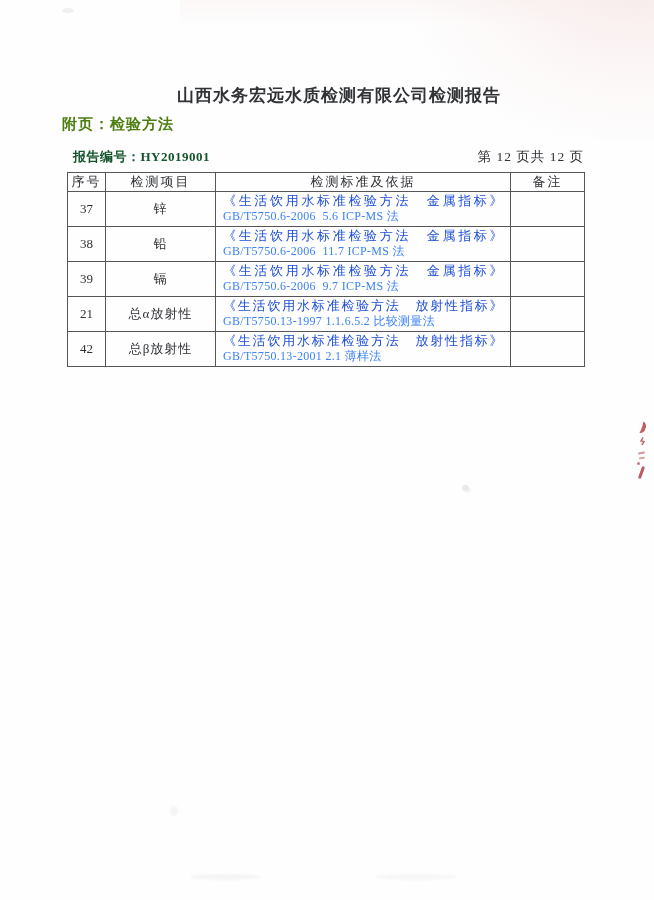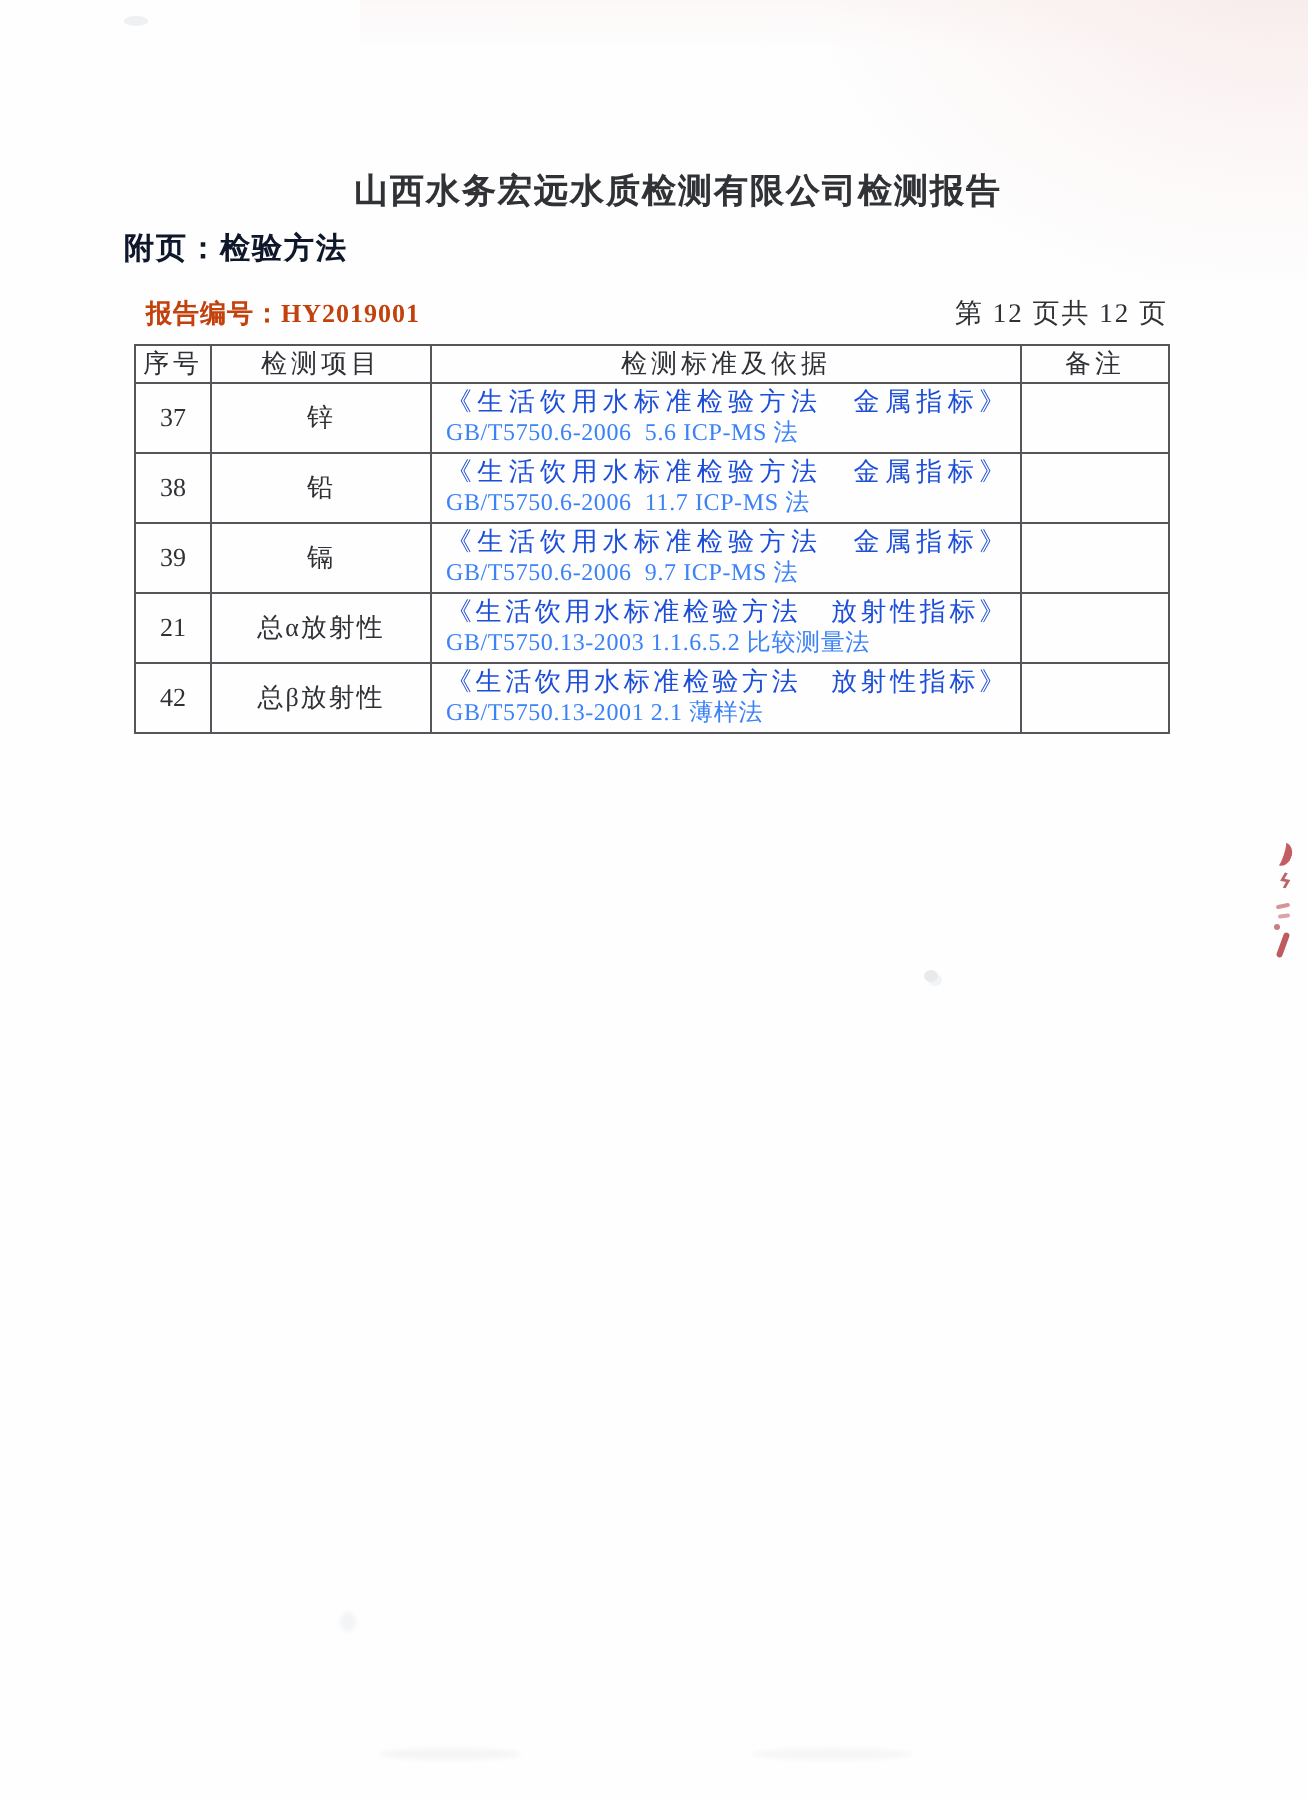--- a/index.html
+++ b/index.html
@@ -41,35 +41,35 @@
     color: #303236;
     padding-left: 24px;
   }
 
   .doc-subtitle {
     position: absolute;
     top: 115px; left: 62px;
     font-size: 15px;
     font-weight: bold;
     letter-spacing: 1px;
-    color: #0f172a;
+    color: #4d7c0f;
   }
 
   .meta-row {
     position: absolute;
     top: 148px; left: 67px;
     width: 517px;
     display: flex;
     justify-content: space-between;
     align-items: baseline;
   }
   .report-no {
     font-size: 13px;
     font-weight: bold;
-    color: #c2410c;
+    color: #14532d;
     padding-left: 6px;
     letter-spacing: 0.5px;
     font-family: "Liberation Serif", serif;
   }
   .page-indicator {
     font-size: 13.5px;
     color: #2f3135;
     font-family: "Liberation Serif", serif;
     letter-spacing: 1px;
   }
@@ -220,21 +220,21 @@
           <div class="std-line1">《生活饮用水标准检验方法　金属指标》</div>
           <div class="std-line2">GB/T5750.6-2006  9.7 ICP-MS 法</div>
         </td>
         <td class="cell-remark"></td>
       </tr>
       <tr>
         <td class="cell-no">21</td>
         <td class="cell-item">总α放射性</td>
         <td class="cell-std">
           <div class="std-line1">《生活饮用水标准检验方法　放射性指标》</div>
-          <div class="std-line2">GB/T5750.13-2003 1.1.6.5.2 比较测量法</div>
+          <div class="std-line2">GB/T5750.13-1997 1.1.6.5.2 比较测量法</div>
         </td>
         <td class="cell-remark"></td>
       </tr>
       <tr>
         <td class="cell-no">42</td>
         <td class="cell-item">总β放射性</td>
         <td class="cell-std">
           <div class="std-line1">《生活饮用水标准检验方法　放射性指标》</div>
           <div class="std-line2">GB/T5750.13-2001 2.1 薄样法</div>
         </td>

